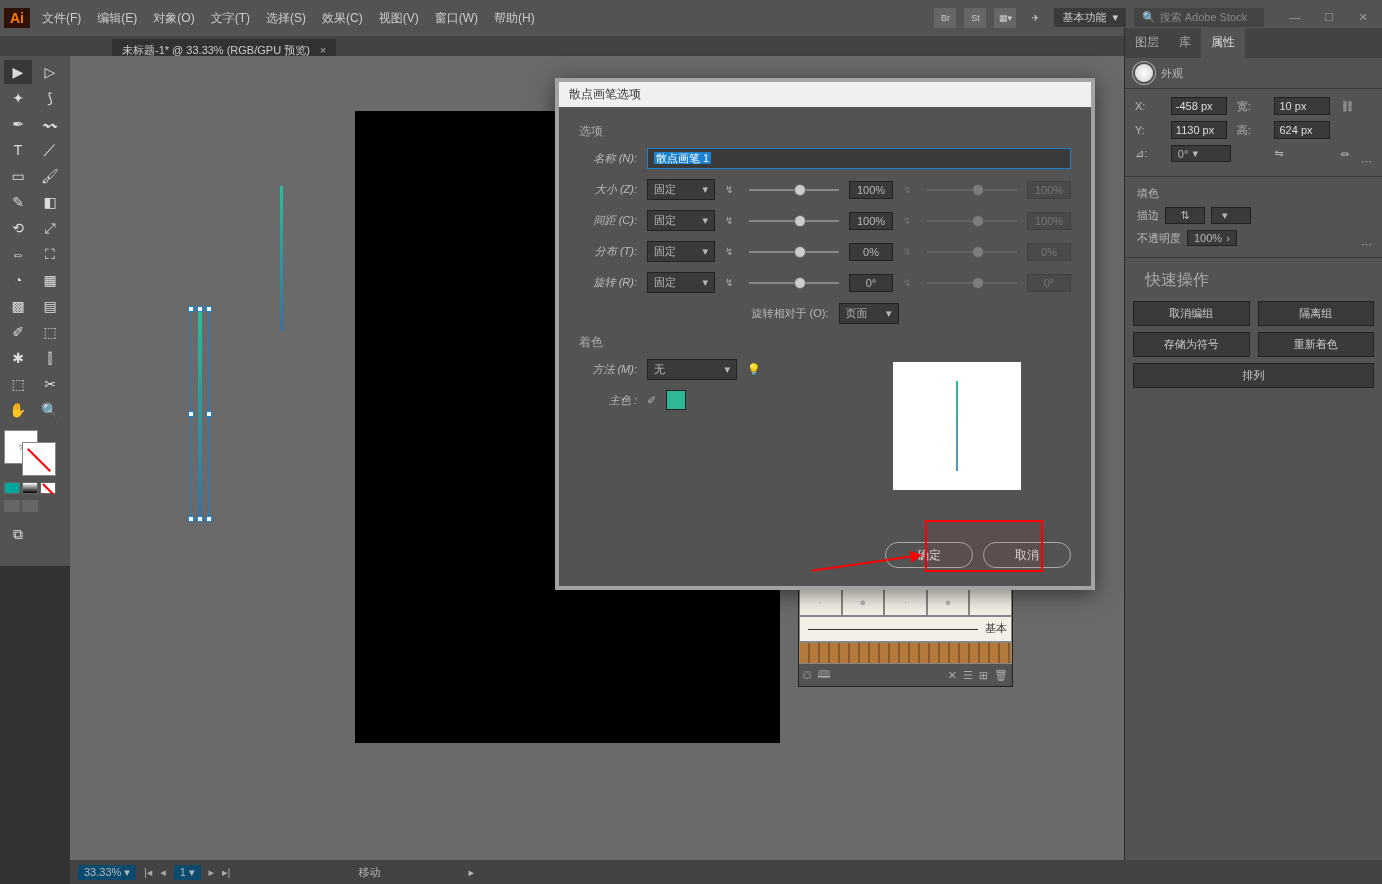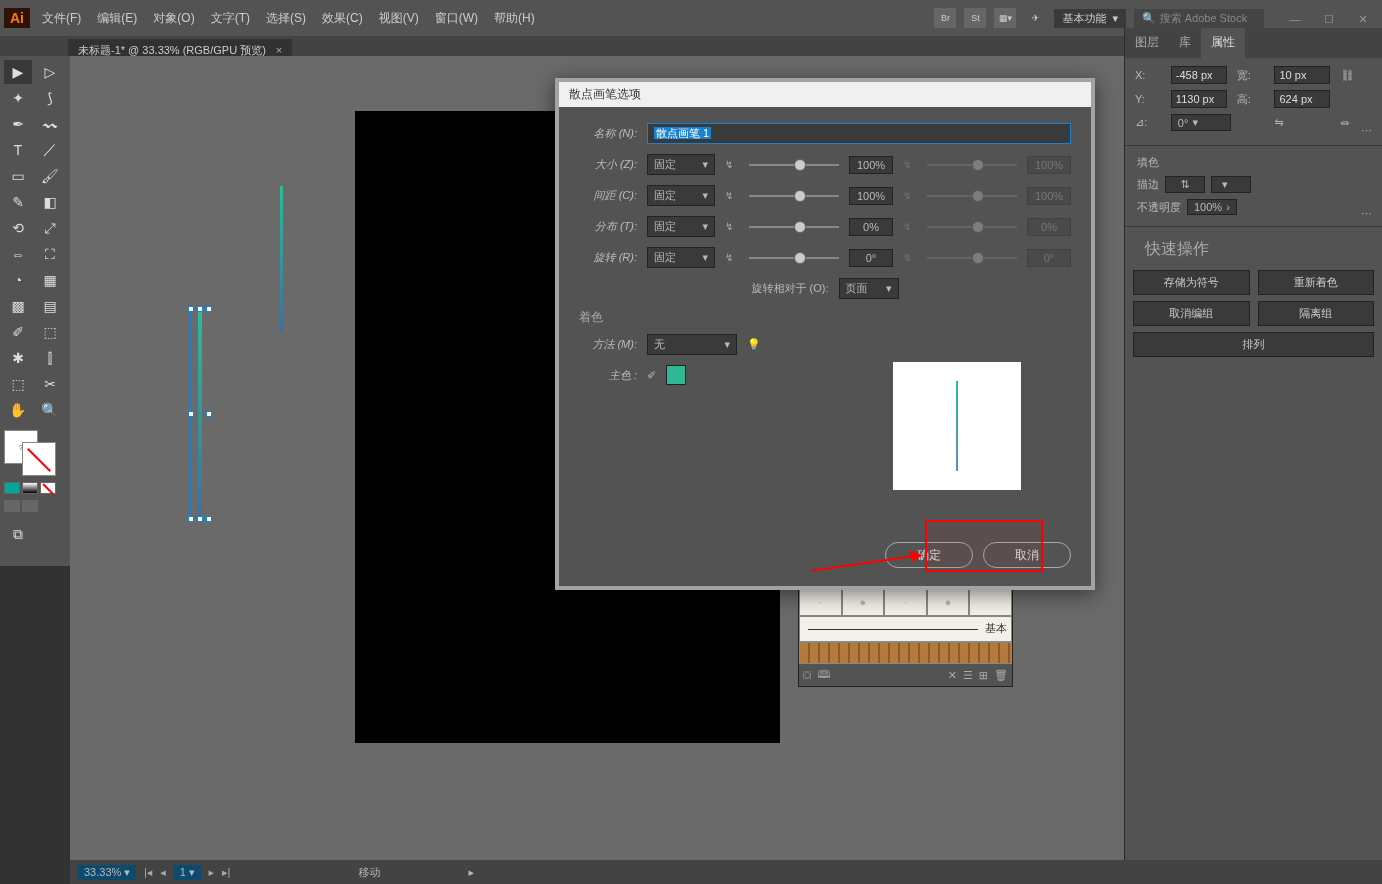--- a/index.html
+++ b/index.html
@@ -1,26 +1,26 @@
 <!DOCTYPE html>
 <html><head>
 <meta charset="utf-8">
 <style>
 * { box-sizing: border-box; margin: 0; padding: 0; font-family: "Microsoft YaHei", Arial, sans-serif; }
 body { background: #323232; width: 1382px; height: 884px; overflow: hidden; position: relative; color: #b8b8b8; font-size: 11px; }
 .menubar { background: #535353; height: 36px; display: flex; align-items: center; padding: 0 4px; }
 .ai-logo { background: #2f1108; color: #ff7c00; font-weight: bold; padding: 2px 6px; font-size: 14px; margin-right: 4px; }
 .menu-item { padding: 0 8px; color: #ccc; cursor: pointer; font-size: 12px; }
-.menubar-right { margin-left: auto; display: flex; align-items: flex-end; gap: 8px; }
+.menubar-right { margin-left: auto; display: flex; align-items: flex-start; gap: 8px; }
 .top-icon { width: 22px; height: 20px; background: #666; color: #ccc; display: flex; align-items: center; justify-content: center; font-size: 9px; cursor: pointer; }
 .workspace-dd { background: #3a3a3a; padding: 2px 8px; color: #ccc; display: flex; align-items: center; gap: 6px; cursor: pointer; }
 .search-stock { background: #444; padding: 2px 8px; color: #888; display: flex; align-items: center; gap: 4px; width: 130px; }
 .win-btns { display: flex; gap: 4px; margin-left: 8px; }
 .win-btn { width: 30px; height: 18px; display: flex; align-items: center; justify-content: center; color: #999; cursor: pointer; }
-.tab-bar { background: #434343; height: 28px; display: flex; align-items: center; padding-left: 68px; }
+.tab-bar { background: #434343; height: 28px; display: flex; align-items: center; padding-left: 112px; }
 .doc-tab { background: #323232; padding: 4px 10px; color: #ccc; display: flex; align-items: center; gap: 10px; }
 .tab-close { cursor: pointer; color: #aaa; }
 .toolbar { position: absolute; top: 56px; left: 0; width: 70px; background: #535353; min-height: 510px; padding: 4px; }
 .tool-grid { display: grid; grid-template-columns: 1fr 1fr; gap: 2px; }
 .tool { width: 28px; height: 24px; display: flex; align-items: center; justify-content: center; color: #ddd; cursor: pointer; font-size: 14px; }
 .tool.active { background: #383838; }
 .color-swatches { margin-top: 8px; position: relative; width: 56px; height: 48px; }
 .swatch-fill { position: absolute; width: 34px; height: 34px; background: #fff; border: 1px solid #888; display:flex; align-items:center; justify-content:center; font-size:8px; color:#333; }
 .swatch-stroke { position: absolute; top: 12px; left: 18px; width: 34px; height: 34px; background: #fff; border: 1px solid #888; }
 .swatch-stroke::after { content:''; position:absolute; width:100%; height:2px; background:red; top:50%; left:0; transform: rotate(45deg); }
@@ -188,20 +188,24 @@
     <div class="sel-handle" style="bottom:-3px;right:-3px;"></div>
   </div>
 </div>
 
 <div class="right-panel">
   <div class="panel-tabs">
     <div class="ptab">图层</div>
     <div class="ptab">库</div>
     <div class="ptab active">属性</div>
   </div>
+  <div class="appearance-row" style="border-bottom:1px solid #3a3a3a;">
+    <div class="sun-icon"></div>
+    <span>外观</span>
+  </div>
   <div style="position:relative;">
   <div class="xform-grid">
     <span>X:</span>
     <input class="num-input" value="-458 px" style="">
     <span>宽:</span>
     <input class="num-input" value="10 px" style="">
     <span>⛓</span>
     <span>Y:</span>
     <input class="num-input" value="1130 px" style="">
     <span>高:</span>
@@ -235,26 +239,26 @@
       <div class="small-dd">
           <span>100%</span>
           <span>›</span>
         </div>
     </div>
     <div class="more-icon" style="top:auto;bottom:-2px;">⋯</div>
   </div>
   <div class="quick-actions" style="border-top:1px solid #3a3a3a; margin-top:8px;">
     <div class="section-label">快速操作</div>
     <div class="qa-row">
+      <div class="qa-btn">取消编组</div>
+      <div class="qa-btn">隔离组</div>
+    </div>
+    <div class="qa-row">
       <div class="qa-btn">存储为符号</div>
       <div class="qa-btn">重新着色</div>
-    </div>
-    <div class="qa-row">
-      <div class="qa-btn">取消编组</div>
-      <div class="qa-btn">隔离组</div>
     </div>
     <div class="qa-row">
       <div class="qa-btn">排列</div>
     </div>
   </div>
 </div>
 
 <div class="brush-panel">
   <div class="brush-row1">
     <div class="brush-cell">·</div>
@@ -275,20 +279,21 @@
     <span>✕</span>
     <span>☰</span>
     <span>⊞</span>
     <span>🗑</span>
   </div>
 </div>
 
 <div class="dialog">
   <div class="dlg-title">散点画笔选项</div>
   <div class="dlg-body">
+    <div class="dlg-section">选项</div>
     <div class="dlg-row">
       <div class="dlg-label">名称 (N):</div>
       <div class="dlg-input"><span class="sel">散点画笔 1</span></div>
     </div>
 
     <div class="dlg-row">
       <div class="dlg-label">大小 (Z):</div>
       <div class="dlg-dd">
           <span>固定</span>
           <span>▾</span>

